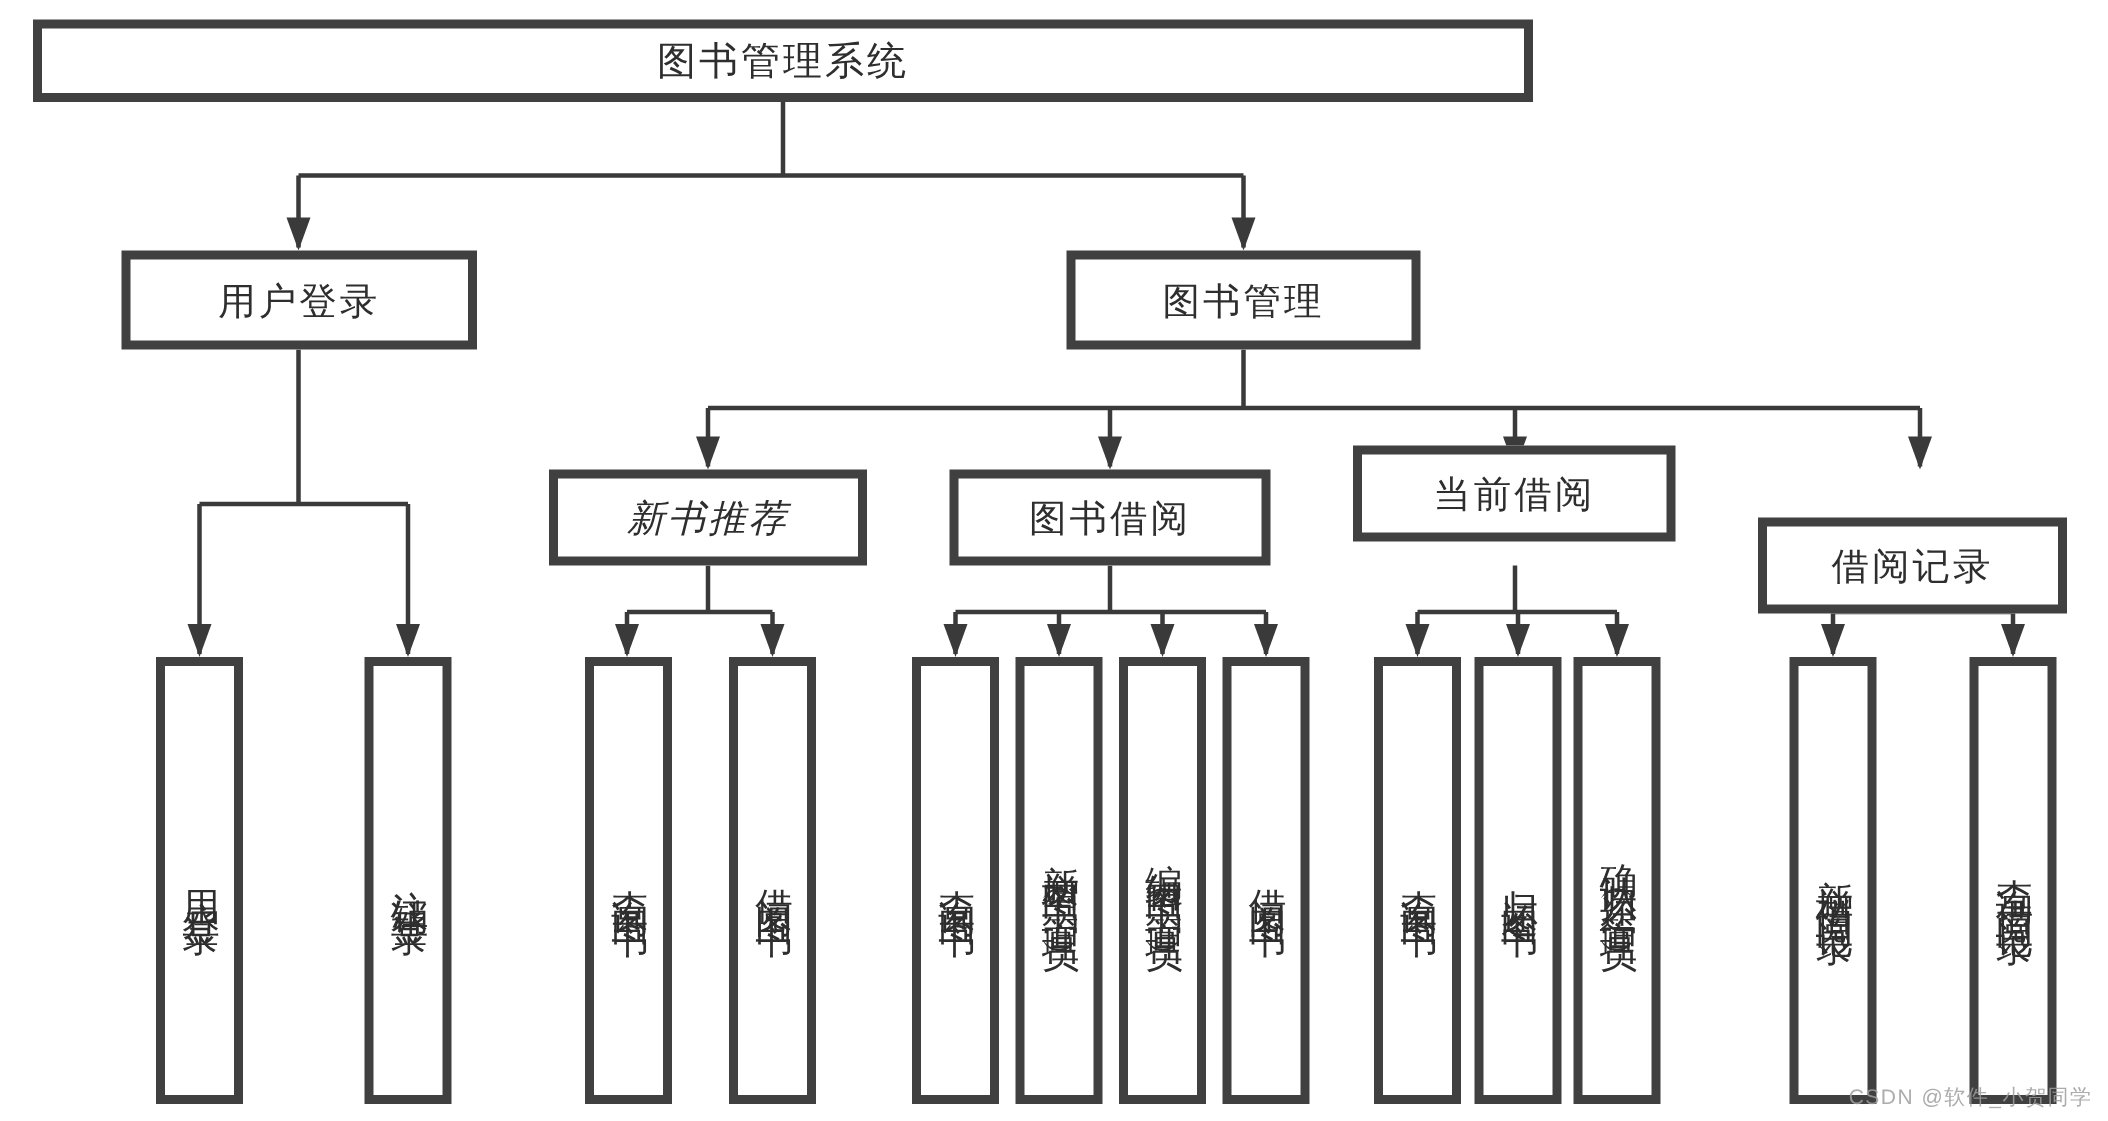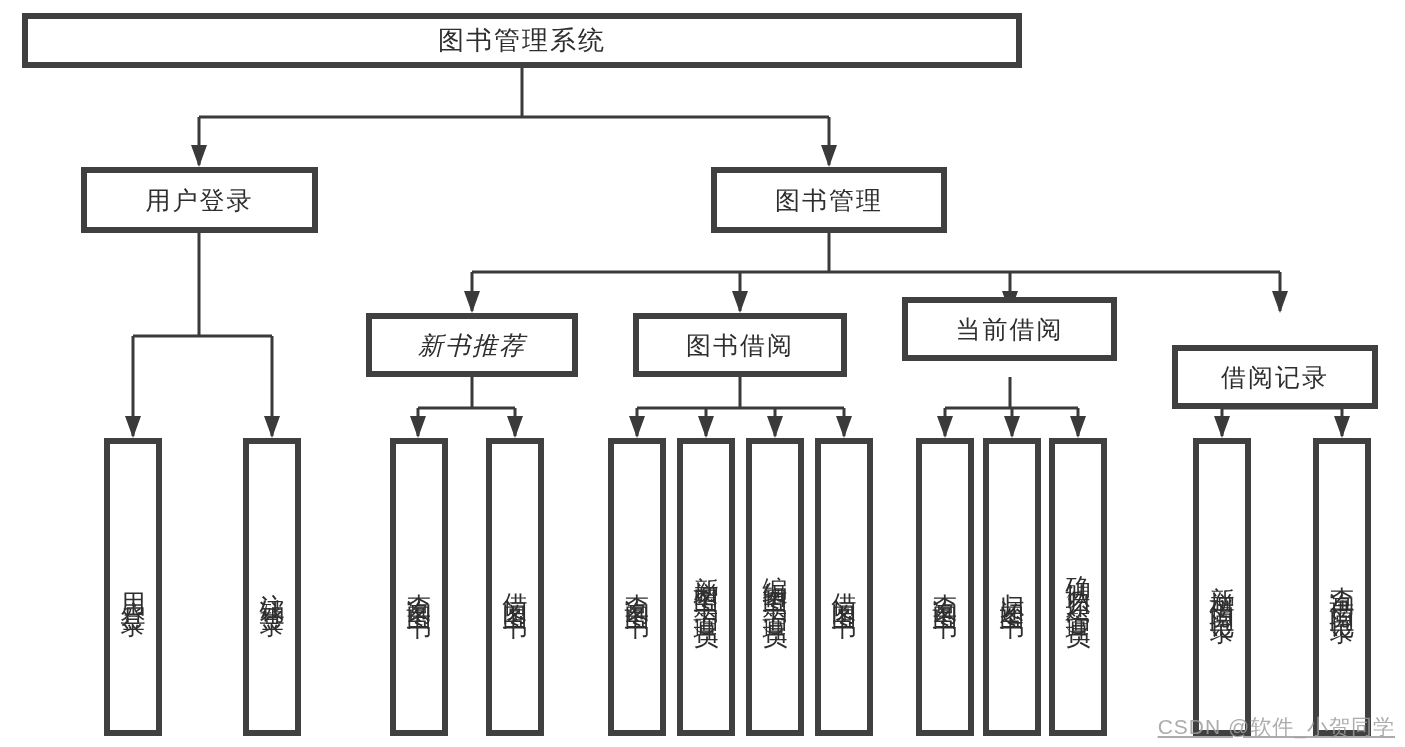--- a/index.html
+++ b/index.html
@@ -42,26 +42,25 @@
     text-orientation: mixed;
     line-height: 1;
     font-size: 25px;
     letter-spacing: 7px;
     white-space: nowrap;
   }
   .watermark {
     position: absolute;
     right: 10px;
     bottom: 6px;
-    font-size: 21px;
+    font-size: 14px;
     letter-spacing: 1px;
     color: rgba(158, 158, 158, 0.85);
     white-space: nowrap;
     z-index: 5;
-    text-decoration: underline;
   }
 </style>
 </head>
 <body>
 
 <div class="canvas">
 
   <svg class="connectors" viewBox="0 0 1405 747" xmlns="http://www.w3.org/2000/svg">
     <g stroke="#3a3a3a" stroke-width="3" fill="none">
 

